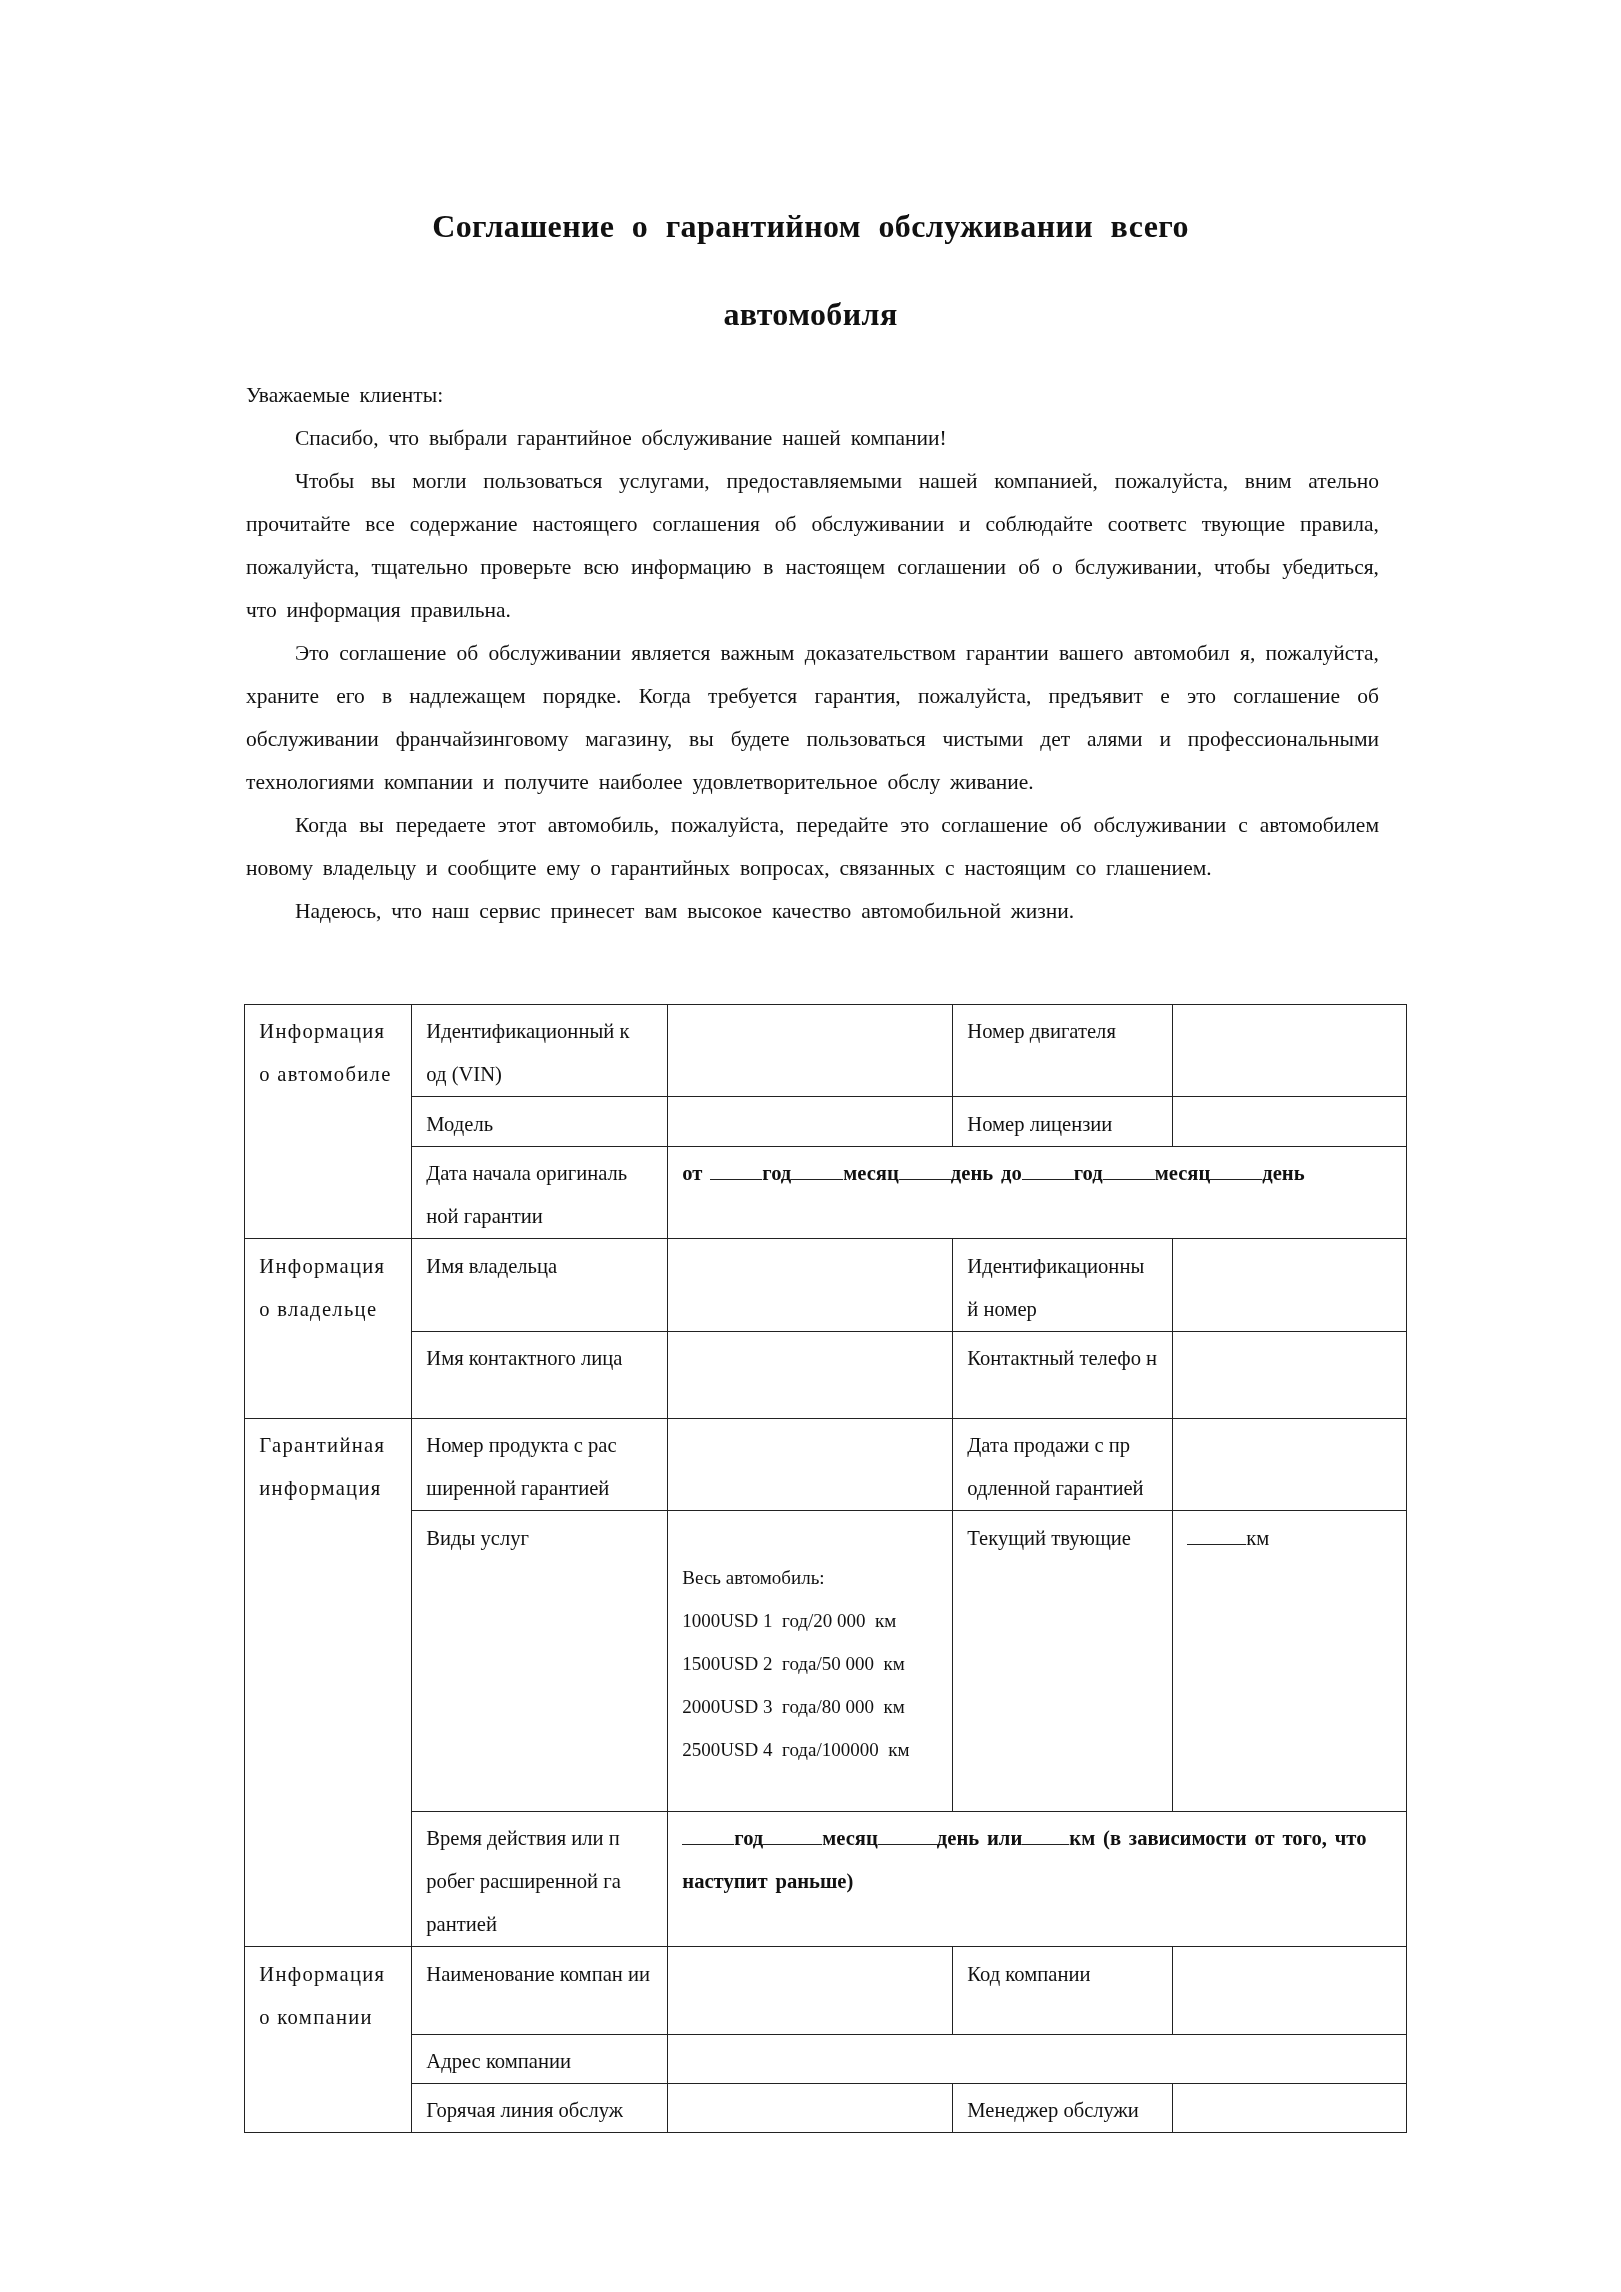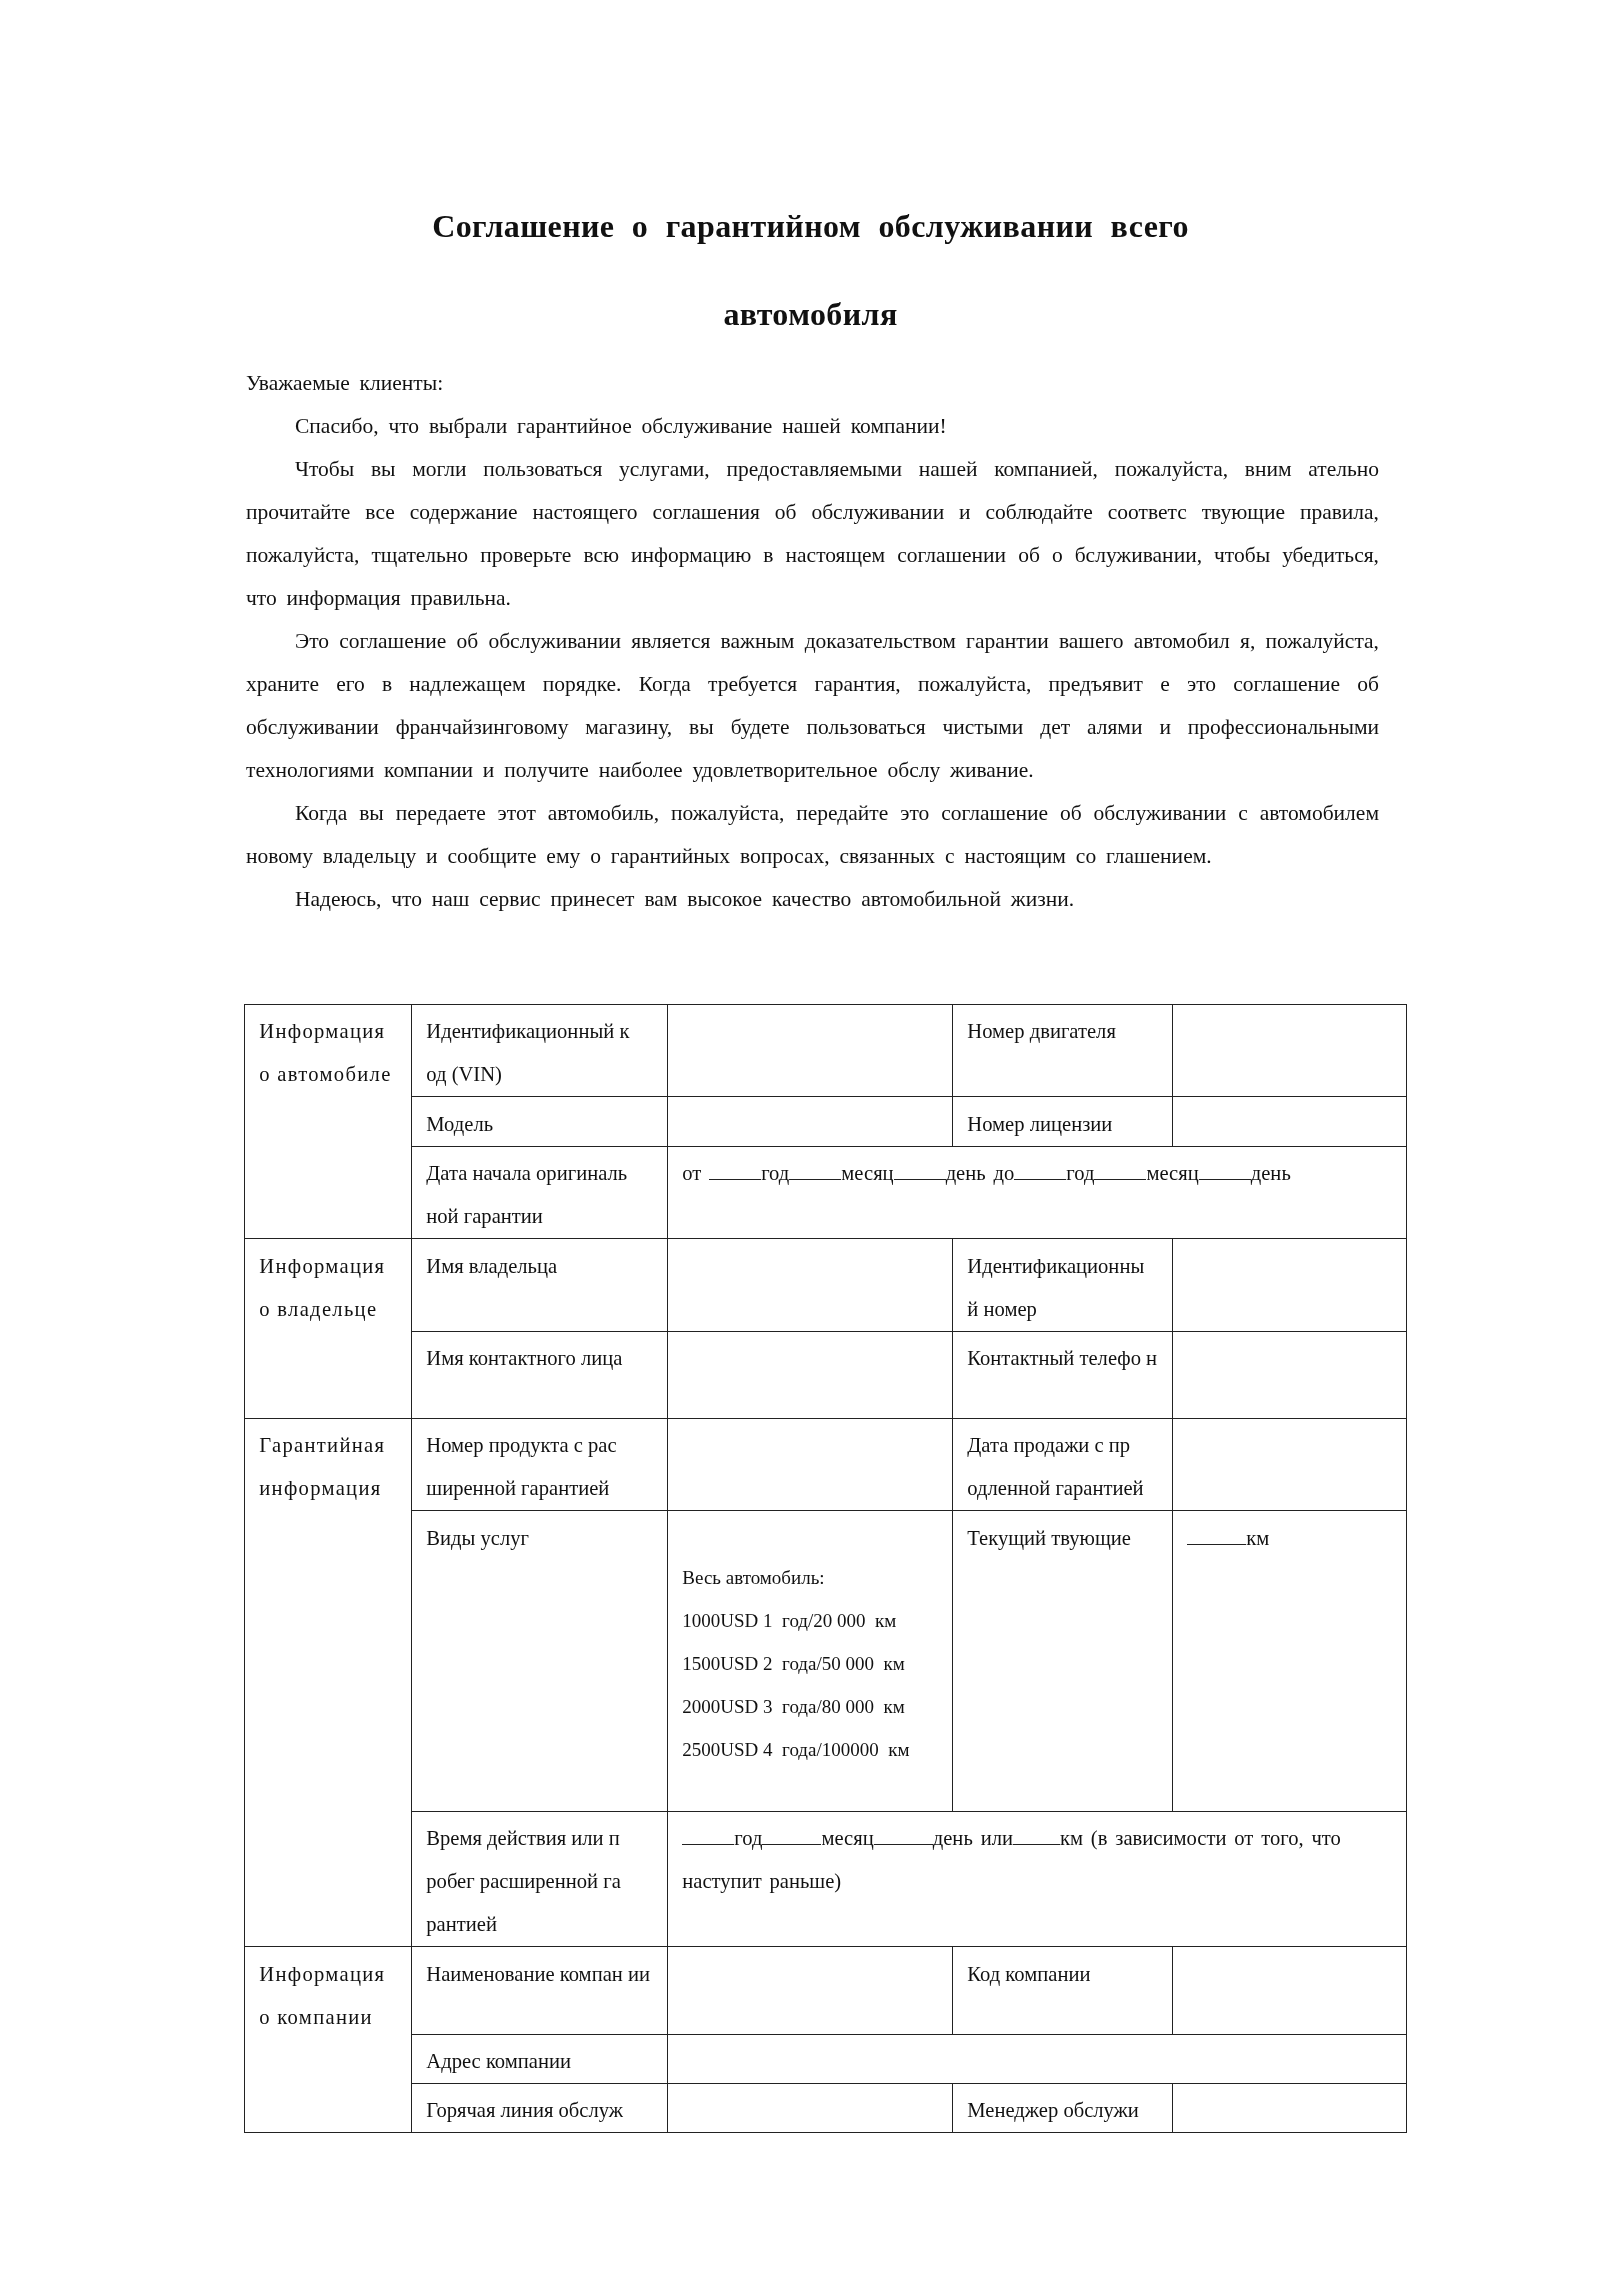--- a/index.html
+++ b/index.html
@@ -2,39 +2,39 @@
 <html style="font-size:14.3px"><head>
 <meta charset="utf-8">
 <style>
   html, body { margin: 0; padding: 0; background: #ffffff; }
   body { width: 1621px; height: 2293px; position: relative; overflow: hidden;
          font-family: "Liberation Serif", "DejaVu Serif", serif; color: #111; }
   .title { position: absolute; left: 224px; width: 1173px; text-align: center;
            font-weight: bold; font-size: 32px; letter-spacing: 0.4px; margin: 0; word-spacing: 9px; }
   .title.l1 { top: 208px; }
   .title.l2 { top: 296px; }
-  .body-text { position: absolute; left: 246px; width: 1133px; top: 362px;
+  .body-text { position: absolute; left: 246px; width: 1133px; top: 374px;
                font-size: 21.5px; line-height: 43px; text-align: justify; word-spacing: 4.5px; }
   .body-text p { margin: 0; }
   .body-text p.indent { text-indent: 49px; }
 
   table.form { position: absolute; left: 244px; top: 1004px; border-collapse: collapse;
                table-layout: fixed; width: 1162px; font-size: 20.6px; }
   table.form td { border: 1.8px solid #222; vertical-align: top; padding: 5.4px 12.5px 0 14.3px;
                   line-height: 43px; word-wrap: break-word; overflow: hidden; }
   col.c1 { width: 167px; } col.c2 { width: 256px; } col.c3 { width: 285px; }
   col.c4 { width: 220px; } col.c5 { width: 234px; }
   .section-label { letter-spacing: 1.3px; }
   .h96 { height: 81px; } .h48 { height: 38px; } .h97 { height: 81px; }
   .h334 { height: 294px; } .h146 { height: 125px; } .h46 { height: 36px; }
   .plans { font-size: 19px; line-height: 41px; padding-top: 45px !important; }
   .plans div { white-space: pre; }
   .blank { display: inline-block; border-bottom: 1.3px solid #222; height: 19.7px; vertical-align: baseline; }
   .w60 { width: 52px; } .w70 { width: 59px; } .w50 { width: 47px; }
-  .date-line { word-spacing: 2.7px; }
+  .date-line { word-spacing: 2.7px; font-weight: bold; }
 </style>
 </head>
 <body>
 
 <h1 class="title l1">Соглашение о гарантийном обслуживании всего</h1>
 <h1 class="title l2">автомобиля</h1>
 
 <div class="body-text">
   <p>Уважаемые клиенты:</p>
   <p class="indent">Спасибо, что выбрали гарантийное обслуживание нашей компании!</p>

